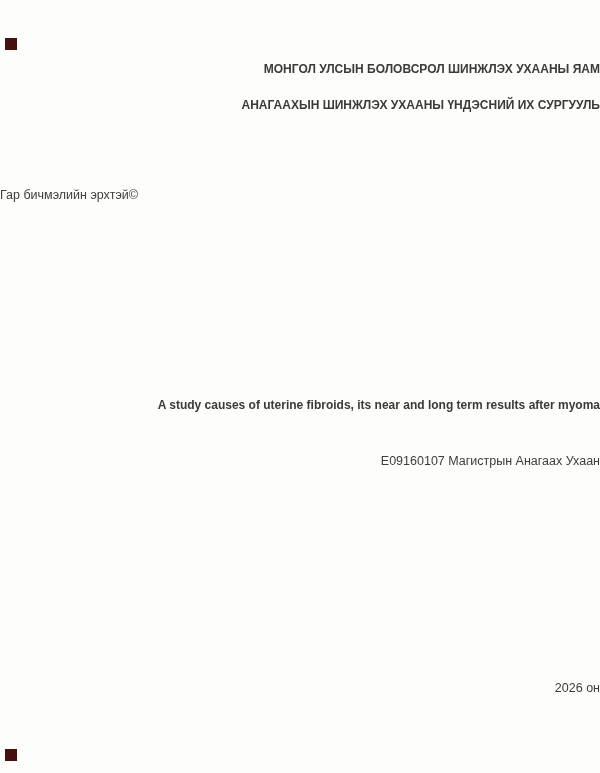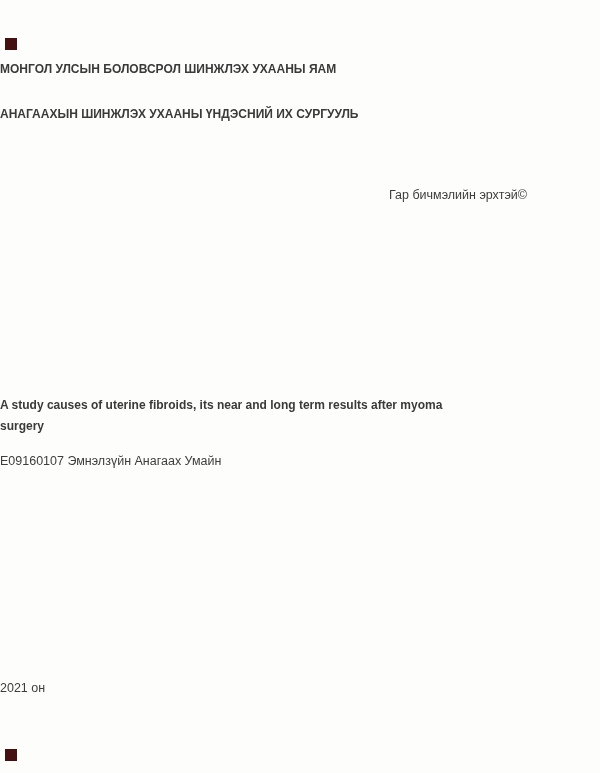--- a/index.html
+++ b/index.html
@@ -12,65 +12,64 @@
     width: 600px;
     height: 773px;
     background: #fdfdfb;
     overflow: hidden;
     font-family: "Liberation Sans", "DejaVu Sans", sans-serif;
   }
   .line {
     position: absolute;
     left: 0;
     width: 600px;
-    text-align: left;
+    text-align: right;
     font-size: 12.5px;
     line-height: 15px;
     color: #3d3d3d;
     white-space: nowrap;
   }
   .bold {
     font-weight: bold;
     font-size: 12px;
     color: #3a3a3a;
   }
   .right-align {
-    text-align: right;
+    text-align: left;
     padding-right: 73px;
     box-sizing: border-box;
   }
   .corner-mark {
     position: absolute;
     left: 5px;
     width: 12px;
     height: 12px;
     background: #451010;
   }
 </style>
 </head>
 <body>
 
 <div class="page">
 
   <div class="corner-mark" style="top:38px"></div>
 
   <div class="line bold" style="top:62px">МОНГОЛ УЛСЫН БОЛОВСРОЛ ШИНЖЛЭХ УХААНЫ ЯАМ</div>
 
-  <div class="line bold" style="top:107px">АНАГААХЫН ШИНЖЛЭХ УХААНЫ ҮНДЭСНИЙ ИХ СУРГУУЛЬ</div>
+  <div class="line bold" style="top:98px">АНАГААХЫН ШИНЖЛЭХ УХААНЫ ҮНДЭСНИЙ ИХ СУРГУУЛЬ</div>
 
   <div class="line right-align" style="top:188px">Гар бичмэлийн эрхтэй©</div>
 
 
 
 
   <div class="line bold" style="top:398px">A study causes of uterine fibroids, its near and long term results after myoma</div>
 
-  <div class="line bold" style="top:419px">surgery</div>
 
-  <div class="line" style="top:454px">Е09160107 Эмнэлзүйн Анагаах Умайн</div>
+  <div class="line" style="top:454px">Е09160107 Магистрын Анагаах Ухаан</div>
 
 
 
-  <div class="line" style="top:681px">2021 он</div>
+  <div class="line" style="top:681px">2026 он</div>
 
   <div class="corner-mark" style="top:749px"></div>
 
 </div>
 
 </body></html>

